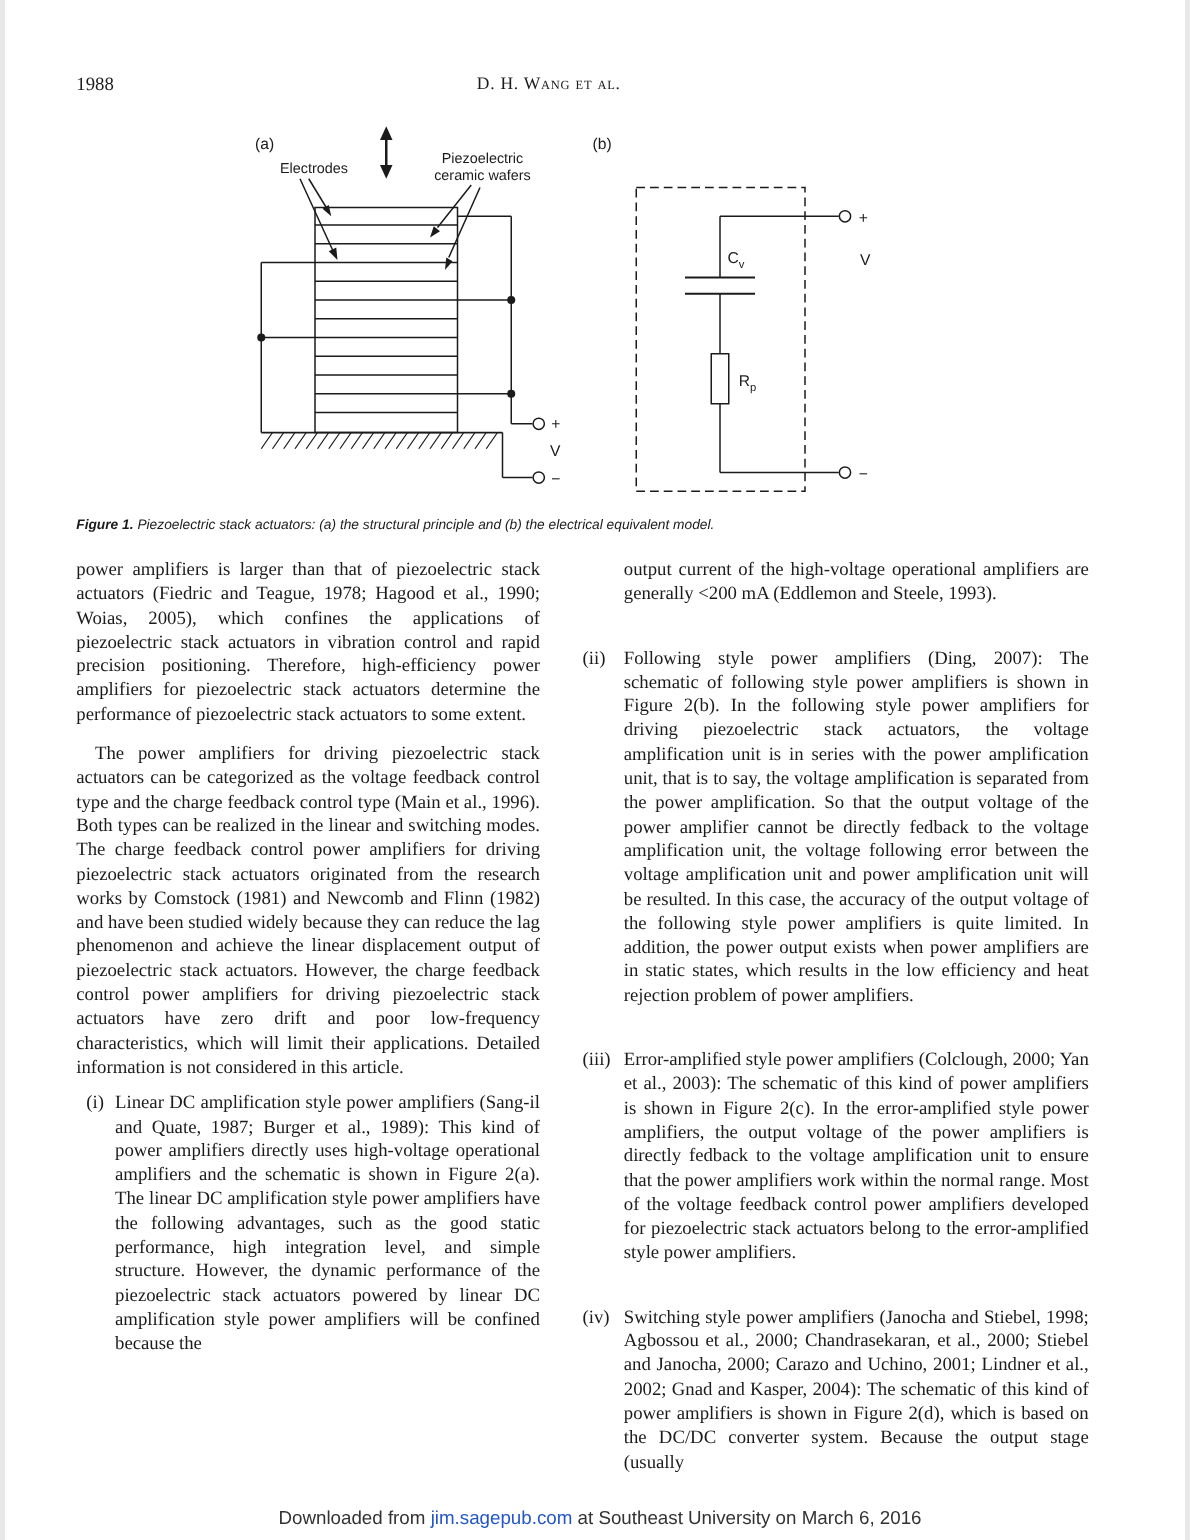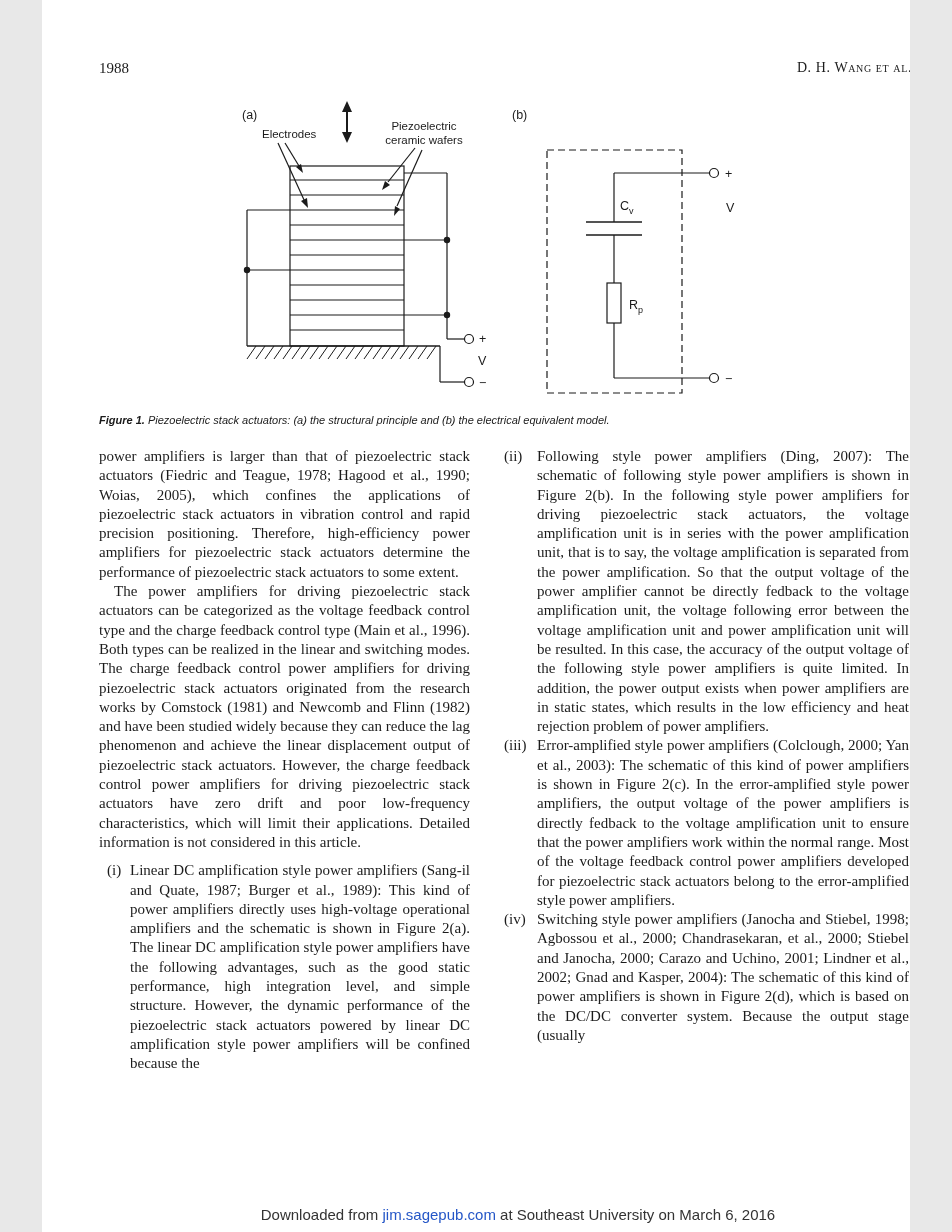--- a/index.html
+++ b/index.html
@@ -1,40 +1,40 @@
 <!DOCTYPE html>
 <html><head>
 <meta charset="utf-8">
 <style>
   html,body { margin:0; padding:0; background:#e8e8e8; }
   .page {
-    position:relative; width:868px; height:1232px; margin:0 auto;
+    position:relative; width:944px; height:1232px; margin:0 auto;
     background:#ffffff; overflow:hidden;
     font-family:"Liberation Serif", serif; color:#1b1b1b;
   }
   .pagenum { position:absolute; left:57px; top:60px; font-size:15px; }
   .runhead {
-    position:absolute; left:0; top:60px; width:870px; text-align:right;
+    position:absolute; left:0; top:60px; width:870px; text-align:center;
     font-size:14px; font-variant:small-caps; letter-spacing:0.6px;
   }
   .figure-wrap { position:absolute; left:180px; top:98px; width:540px; height:310px; }
   .fig-svg text { font-family:"Liberation Sans", sans-serif; font-size:11.5px; fill:#1b1b1b; stroke:none; }
   .fig-svg .t12 { font-size:12.5px; }
   .fig-svg .sub { font-size:9px; }
   .caption {
     position:absolute; left:57px; top:414px; width:800px;
     font-family:"Liberation Sans", sans-serif; font-style:italic; font-size:11px;
   }
   .cap-label { font-weight:bold; }
   .col { position:absolute; top:447px; text-align:justify; font-size:15px; line-height:19.3px; }
   .col-left  { left:57px;  width:371px; }
   .col-right { left:462px; width:405px; }
-  .indent { text-indent:15px; }
+  .indent { text-indent:15px;margin-top:12px; }
   .cont { margin-left:33px; }
-  .item { position:relative; }
+  .item { position:relative;margin-top:32px; }
   .item-left  { padding-left:31px; margin-top:9px; }
   .item-left .num  { position:absolute; left:8px; top:0; }
   .item-right { padding-left:33px; }
   .item-right .num { position:absolute; left:0; top:0; }
   .lead { font-weight:normal; }
   .footer {
     position:absolute; left:0; top:1206px; width:952px; text-align:center;
     font-family:"Liberation Sans", sans-serif; font-size:15px; color:#333333;
   }
   .footer a { color:#2456c7; text-decoration:none; }
@@ -144,20 +144,21 @@
   <div class="col col-left">
     <div>power amplifiers is larger than that of piezoelectric stack actuators (Fiedric and Teague, 1978; Hagood et al., 1990; Woias, 2005), which confines the applications of piezoelectric stack actuators in vibration control and rapid precision positioning. Therefore, high-efficiency power amplifiers for piezoelectric stack actuators determine the performance of piezoelectric stack actuators to some extent.</div>
     <div class="indent">The power amplifiers for driving piezoelectric stack actuators can be categorized as the voltage feedback control type and the charge feedback control type (Main et al., 1996). Both types can be realized in the linear and switching modes. The charge feedback control power amplifiers for driving piezoelectric stack actuators originated from the research works by Comstock (1981) and Newcomb and Flinn (1982) and have been studied widely because they can reduce the lag phenomenon and achieve the linear displacement output of piezoelectric stack actuators. However, the charge feedback control power amplifiers for driving piezoelectric stack actuators have zero drift and poor low-frequency characteristics, which will limit their applications. Detailed information is not considered in this article.</div>
     <div class="item item-left">
       <span class="num">(i)</span>
       <div><span class="lead">Linear DC amplification style power amplifiers</span><span> (Sang-il and Quate, 1987; Burger et al., 1989): This kind of power amplifiers directly uses high-voltage operational amplifiers and the schematic is shown in Figure 2(a). The linear DC amplification style power amplifiers have the following advantages, such as the good static performance, high integration level, and simple structure. However, the dynamic performance of the piezoelectric stack actuators powered by linear DC amplification style power amplifiers will be confined because the</span></div>
     </div>
   </div>
 
   <div class="col col-right">
+    <div class="cont">output current of the high-voltage operational amplifiers are generally &lt;200 mA (Eddlemon and Steele, 1993).</div>
     <div class="item item-right">
       <span class="num">(ii)</span>
       <div><span class="lead">Following style power amplifiers</span><span> (Ding, 2007): The schematic of following style power amplifiers is shown in Figure 2(b). In the following style power amplifiers for driving piezoelectric stack actuators, the voltage amplification unit is in series with the power amplification unit, that is to say, the voltage amplification is separated from the power amplification. So that the output voltage of the power amplifier cannot be directly fedback to the voltage amplification unit, the voltage following error between the voltage amplification unit and power amplification unit will be resulted. In this case, the accuracy of the output voltage of the following style power amplifiers is quite limited. In addition, the power output exists when power amplifiers are in static states, which results in the low efficiency and heat rejection problem of power amplifiers.</span></div>
     </div>
     <div class="item item-right">
       <span class="num">(iii)</span>
       <div><span class="lead">Error-amplified style power amplifiers</span><span> (Colclough, 2000; Yan et al., 2003): The schematic of this kind of power amplifiers is shown in Figure 2(c). In the error-amplified style power amplifiers, the output voltage of the power amplifiers is directly fedback to the voltage amplification unit to ensure that the power amplifiers work within the normal range. Most of the voltage feedback control power amplifiers developed for piezoelectric stack actuators belong to the error-amplified style power amplifiers.</span></div>
     </div>
     <div class="item item-right">
       <span class="num">(iv)</span>

